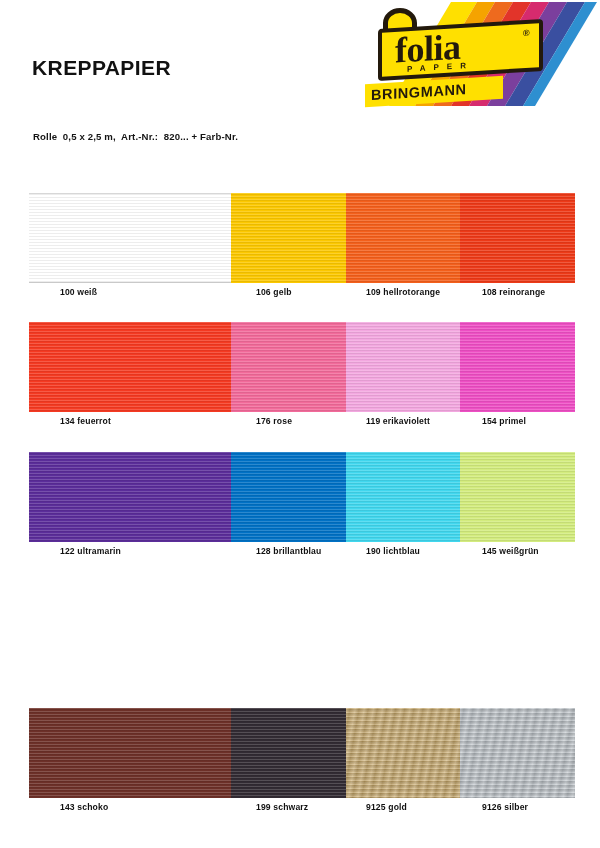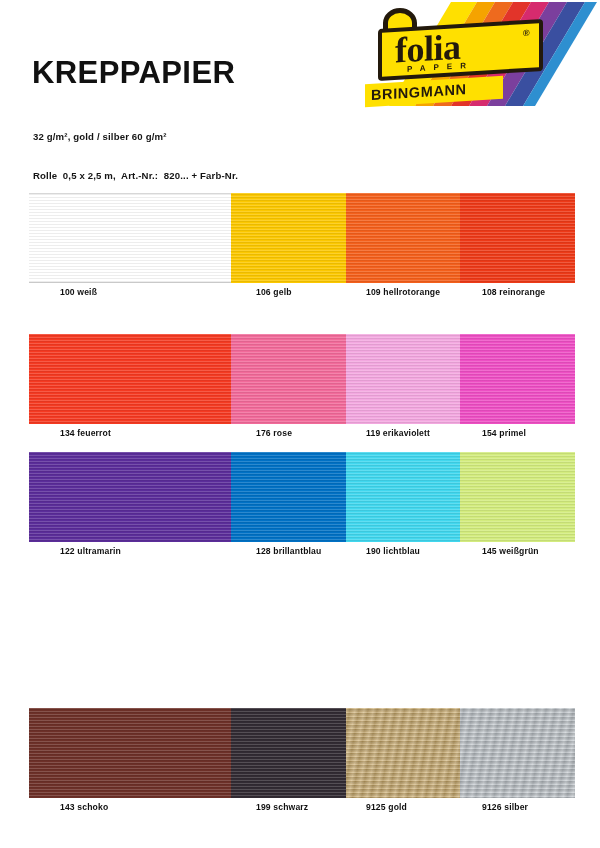--- a/index.html
+++ b/index.html
@@ -7,21 +7,21 @@
     width:600px;height:848px;position:relative;overflow:hidden;
     font-family:"Liberation Sans", sans-serif;
     color:#141414;
   }
 
   
   #header{position:absolute;left:0;top:0;width:600px;height:180px;}
 
   #page-title{
     position:absolute;left:32px;top:57px;
-    font-size:31px;font-weight:bold;letter-spacing:0.4px;
+    font-size:21px;font-weight:bold;letter-spacing:0.4px;
     color:#111111;line-height:1;
   }
   #subtitle{
     position:absolute;left:33px;top:104px;
     font-size:9.6px;font-weight:bold;line-height:13px;
     color:#141414;letter-spacing:0.15px;white-space:pre;
   }
   #subtitle .sub-line{display:block;}
 
   
@@ -112,21 +112,20 @@
   }
 </style>
 </head>
 <body>
 
 <div id="header">
 
   <div id="page-title">KREPPAPIER</div>
 
   <div id="subtitle">
-    <span class="sub-line">32 g/m², gold / silber 60 g/m²</span>
     <span class="sub-line">Rolle  0,5 x 2,5 m,  Art.-Nr.:  820... + Farb-Nr.</span>
   </div>
 
   <div id="logo">
     <svg id="logo-rainbow" viewBox="0 0 242 104">
       <g>
         <polygon points="96,0 122,0 60,104 34,104" fill="#ffe000"></polygon>
         <polygon points="122,0 140,0 78,104 60,104" fill="#f5a300"></polygon>
         <polygon points="140,0 158,0 96,104 78,104" fill="#ee6a1e"></polygon>
         <polygon points="158,0 176,0 114,104 96,104" fill="#e2342a"></polygon>
@@ -163,21 +162,21 @@
           <div class="crepe"></div>
         </div>
       </div>
       <div class="label-band">
         <div class="swatch-label" style="left: 33px;">100 weiß</div>
         <div class="swatch-label" style="left: 229px;">106 gelb</div>
         <div class="swatch-label" style="left: 339px; text-align: right;">109 hellrotorange</div>
         <div class="swatch-label" style="left: 455px;">108 reinorange</div>
       </div>
     </div>
-    <div class="swatch-row" style="top: 154px;">
+    <div class="swatch-row" style="top: 142px;">
       <div class="swatch-strip">
         <div class="swatch" style="flex: 0 0 37%; background: rgb(245, 58, 34);">
           <div class="crepe"></div>
         </div>
         <div class="swatch" style="flex: 0 0 21%; background: rgb(242, 106, 154);">
           <div class="crepe"></div>
         </div>
         <div class="swatch" style="flex: 0 0 21%; background: rgb(243, 168, 224);">
           <div class="crepe"></div>
         </div>

